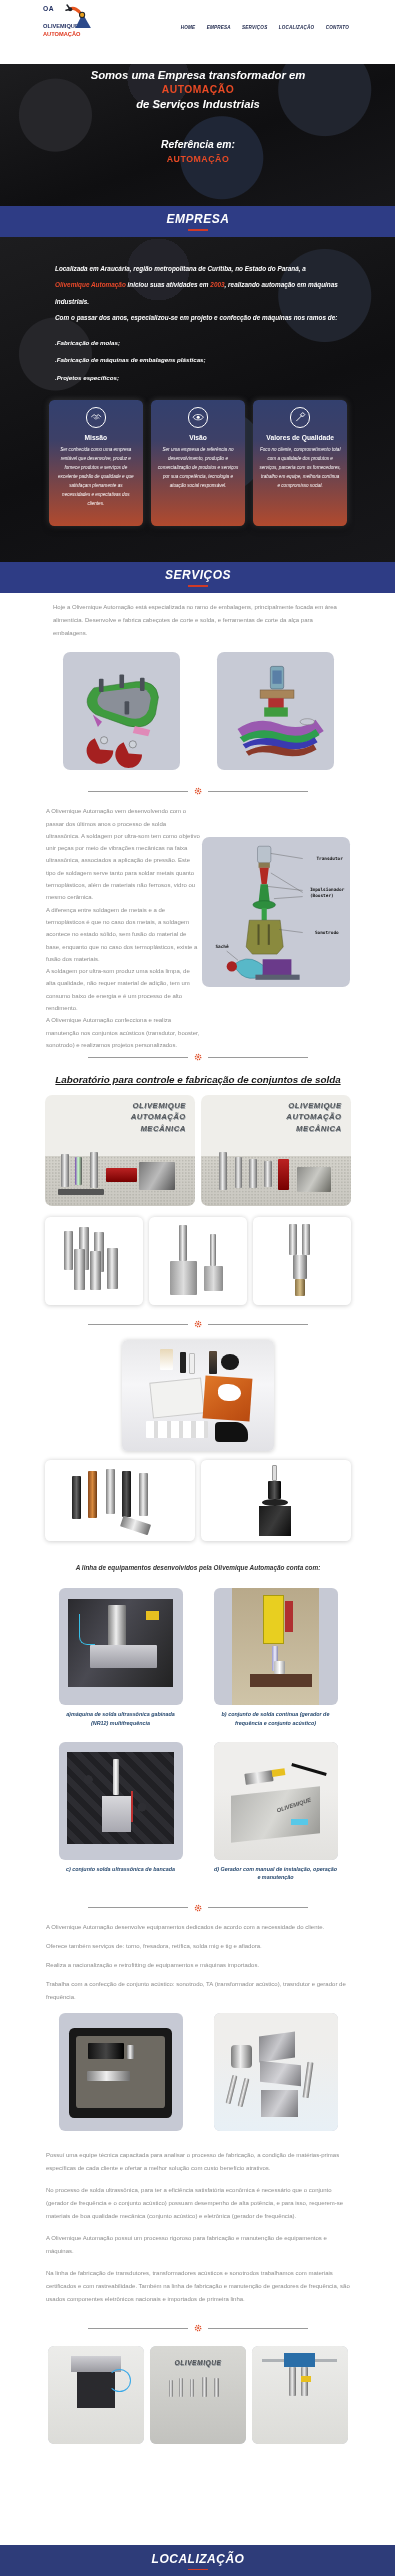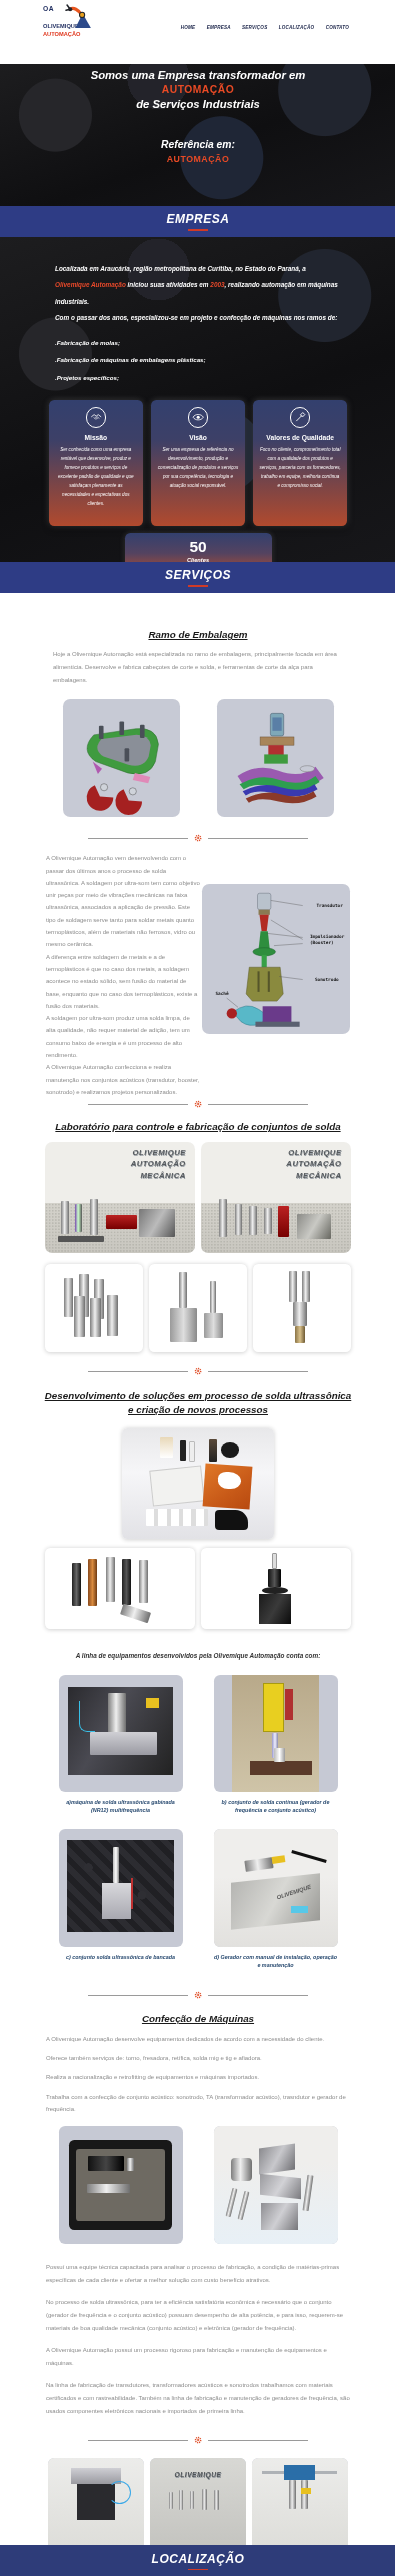--- a/index.html
+++ b/index.html
@@ -153,35 +153,30 @@
       <div class="vcard-icon">
         <svg width="12.4" height="12.4" viewBox="0 0 24 24">
             <path d="M5 19 L15 9 M13 7 l4 -4 l4 4 l-4 4 z" stroke="#fff" stroke-width="1.8" fill="none" stroke-linecap="round"></path>
           </svg>
       </div>
       <div class="vcard-title">Valores de Qualidade</div>
       <div class="vcard-text">Foco no cliente, comprometimento total com a qualidade dos produtos e serviços, parceria com os fornecedores, trabalho em equipe, melhoria contínua e compromisso social.</div>
     </div>
   </div>
   <div class="counters-row">
-    <div class="counter">
-      <div class="counter-num">50</div>
-      <div class="counter-label">Clientes</div>
-    </div>
   </div>
 </div>
 
 <div class="band">
   <div class="band-title">SERVIÇOS</div>
   <div class="band-under"></div>
 </div>
 
 <div class="svc">
 
-  <h2 class="svc-h" style="margin:36px 0 0;">Ramo de Embalagem</h2>
   <p class="svc-p" style="margin-top:8.2px;">Hoje a Olivemique Automação está especializada no ramo de embalagens, principalmente focada em área alimentícia. Desenvolve e fabrica cabeçotes de corte e solda, e ferramentas de corte da alça para embalagens.</p>
 
   <div class="rowc" style="gap:37px;margin-top:12.4px;">
     <div class="imgcard" style="width:117px;height:118px;">
       <svg width="117" height="118" viewBox="0 0 228 230">
         <path d="M60 70 q-28 30 4 52 l62 22 q42 10 54 -22 l6 -34 q-4 -34 -44 -30 z" fill="#3f9b3f" stroke="#2c6e2c"></path>
         <path d="M75 78 q-18 20 4 34 l48 16 q30 8 40 -16 l4 -22 q-4 -22 -32 -20 z" fill="#8a8f98"></path>
         <rect x="70" y="52" width="9" height="26" rx="2" fill="#4a4f58"></rect>
           <rect x="110" y="44" width="9" height="26" rx="2" fill="#4a4f58"></rect>
           <rect x="150" y="50" width="9" height="26" rx="2" fill="#4a4f58"></rect>
@@ -319,21 +314,20 @@
 
   <div class="divider" style="margin-top:15.5px;">
     <div class="line"></div>
     <svg width="8.2" height="8.2" viewBox="0 0 16 16">
         <circle cx="8" cy="8" r="5" fill="none" stroke="#e0512b" stroke-width="3" stroke-dasharray="2.2 1.6"></circle>
         <circle cx="8" cy="8" r="2" fill="#e0512b"></circle>
       </svg>
     <div class="line"></div>
   </div>
 
-  <h2 class="svc-h svc-h2" style="margin:13.4px auto 0;">Desenvolvimento de soluções em processo de solda ultrassônica e criação de novos processos</h2>
 
   <div class="rowc" style="margin-top:11.3px;">
     <div class="photocard" style="width:152px;height:111px;background:linear-gradient(180deg,#e8e8ea,#f6f6f8 40%,#e2e2e6);">
       <div class="cyl" style="left:38px;top:9.3px;width:13.4px;height:20.6px;background:linear-gradient(180deg,#e8d8b8,#fff);"></div>
       <div class="cyl" style="left:58px;top:12.4px;width:6.2px;height:20.6px;background:#222;"></div>
       <div class="cyl" style="left:67px;top:13.4px;width:6.2px;height:20.6px;background:#eee;border:0.5px solid #bbb;"></div>
       <div class="cyl" style="left:87px;top:11.3px;width:8.2px;height:23px;background:linear-gradient(180deg,#5a4a3a,#222);"></div>
       <div class="cyl" style="left:99px;top:14.4px;width:17.5px;height:15.5px;border-radius:50%;background:#1a1a1a;"></div>
       <div style="position:absolute;left:29px;top:40px;width:52px;height:36px;background:#f2f2f0;border:0.5px solid #ccc;transform:rotate(-6deg);"></div>
       <div style="position:absolute;left:82px;top:37px;width:47px;height:43px;background:linear-gradient(140deg,#e07828,#c85a18 60%,#b84a10);transform:rotate(4deg);"></div>
@@ -415,21 +409,20 @@
 
   <div class="divider" style="margin-top:21.6px;">
     <div class="line"></div>
     <svg width="8.2" height="8.2" viewBox="0 0 16 16">
         <circle cx="8" cy="8" r="5" fill="none" stroke="#e0512b" stroke-width="3" stroke-dasharray="2.2 1.6"></circle>
         <circle cx="8" cy="8" r="2" fill="#e0512b"></circle>
       </svg>
     <div class="line"></div>
   </div>
 
-  <h2 class="svc-h" style="margin:13.4px 0 0;">Confecção de Máquinas</h2>
 
   <div class="conf-p" style="margin-top:9.3px;">
     <p>A Olivemique Automação desenvolve equipamentos dedicados de acordo com a necessidade do cliente.</p>
     <p>Oferece também serviços de: torno, fresadora, retífica, solda mig e tig e afiadora.</p>
     <p>Realiza a nacionalização e retrofitting de equipamentos e máquinas importados.</p>
     <p>Trabalha com a confecção de conjunto acústico: sonotrodo, TA (transformador acústico), trasndutor e gerador de frequência.</p>
   </div>
 
   <div class="rowc" style="gap:31px;margin-top:9.3px;">
     <div class="graycard" style="width:124px;height:118px;">

